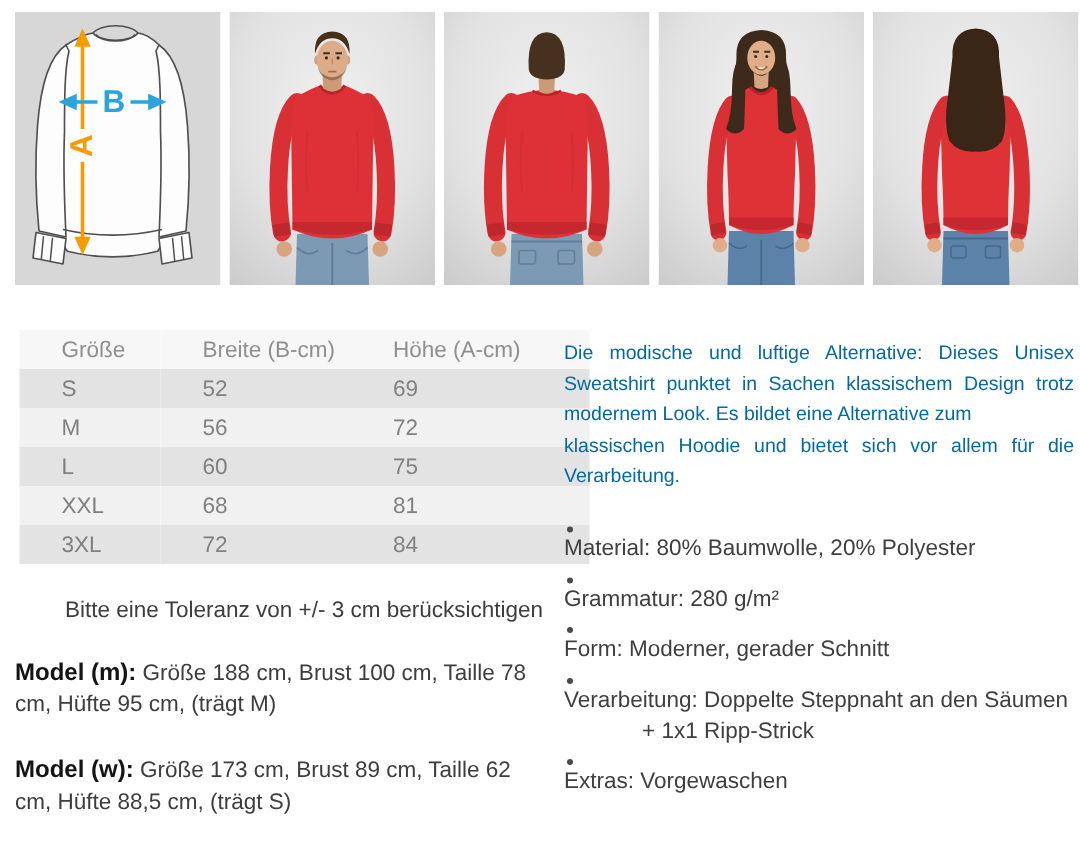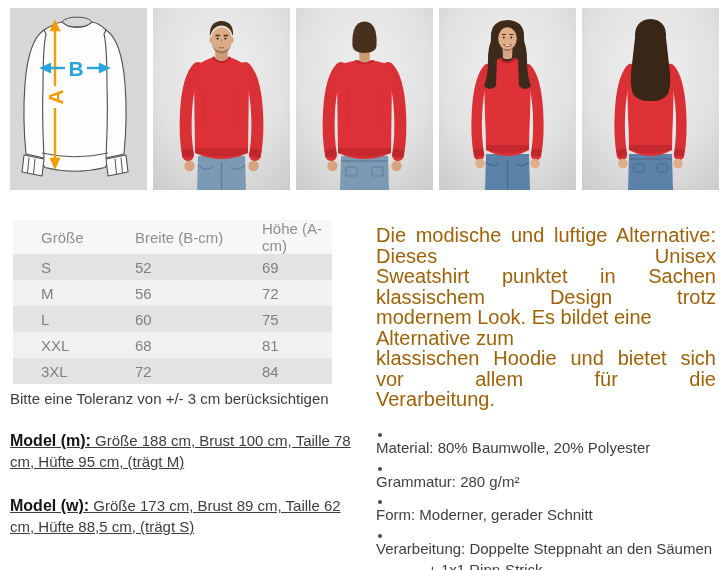--- a/index.html
+++ b/index.html
@@ -9,34 +9,34 @@
     -webkit-font-smoothing:antialiased;
   }
   .photo-row{display:flex;gap:6px;padding:8px 10px 0 10px;}
   .pcell{width:137px;height:182px;flex:none;}
   .pcell svg{display:block;width:137px;height:182px;}
 
   .content{display:flex;align-items:flex-start;margin-top:30px;}
   .left-col{width:352px;margin-left:10px;flex:none;}
   .right-col{width:340px;margin-left:14px;flex:none;padding-top:5px;}
 
-  table.size-table{border-collapse:collapse;width:319px;margin-left:3px;
+  table.size-table{border-collapse:collapse;width:380px;margin-left:3px;
     font-size:15px;table-layout:fixed;}
   .size-table th{font-weight:400;color:#8f8f8f;text-align:left;background:#f7f7f7;}
   .size-table td{color:#808080;}
   .size-table th,.size-table td{height:26px;padding:0 0 0 28px;vertical-align:middle;}
   .size-table col.c1{width:94px;} .size-table col.c2{width:127px;}
   .size-table tbody tr:nth-child(odd){background:#e3e3e3;}
   .size-table tbody tr:nth-child(even){background:#f1f1f1;}
 
-  .tolerance{font-size:15px;color:#3d3d3d;margin:6px 0 0 0;}
-  .model-block{margin:23px 0 0 0;font-size:15px;color:#3d3d3d;line-height:21px;text-decoration:underline;}
+  .tolerance{font-size:15px;color:#3d3d3d;margin:22px 0 0 0;text-align:right;}
+  .model-block{margin:23px 0 0 0;font-size:15px;color:#3d3d3d;line-height:21px;}
   .model-block b{font-size:16px;color:#141414;font-weight:700;}
 
-  .desc{font-size:20px;color:#a16207;line-height:20.5px;}
+  .desc{font-size:13px;color:#0369a1;line-height:20.5px;}
   .dline{min-height:20.5px;}
   .dline.j{text-align:justify;text-align-last:justify;}
 
   .features{margin-top:15px;font-size:15px;color:#3f3f3f;}
   .feat{display:flex;line-height:21px;flex-direction:column;}
   .feat .dot{width:4px;height:4px;border-radius:50%;background:#4a4a4a;
     margin:8.5px 8px 0 2px;flex:none;}
   .feat.cont{padding-left:52px;}
   .feat span{white-space:pre-wrap;}
 </style>

